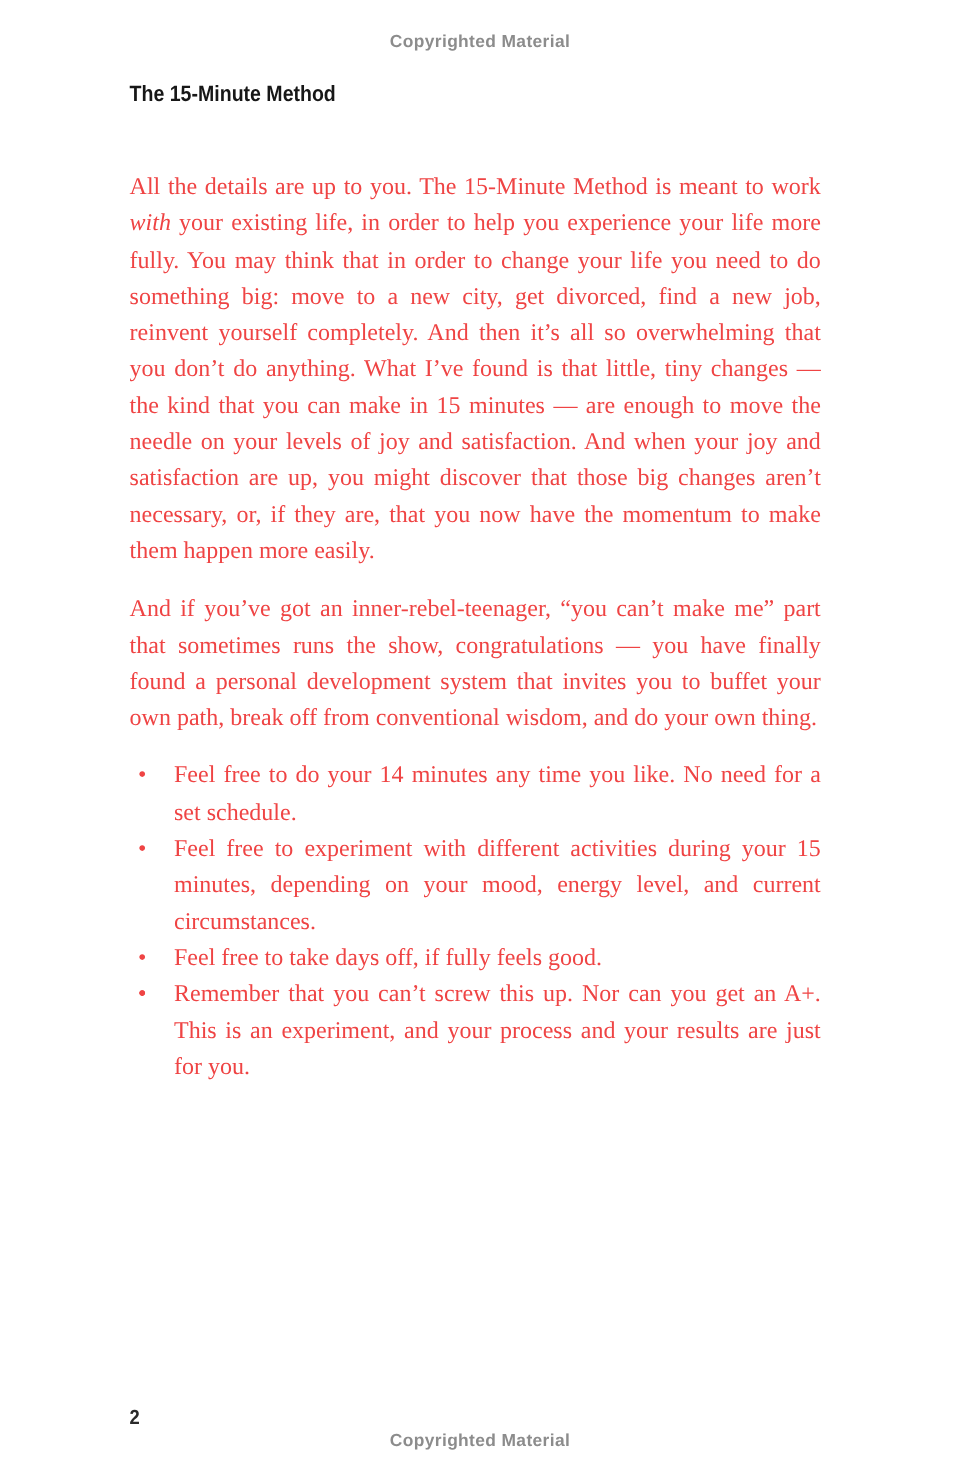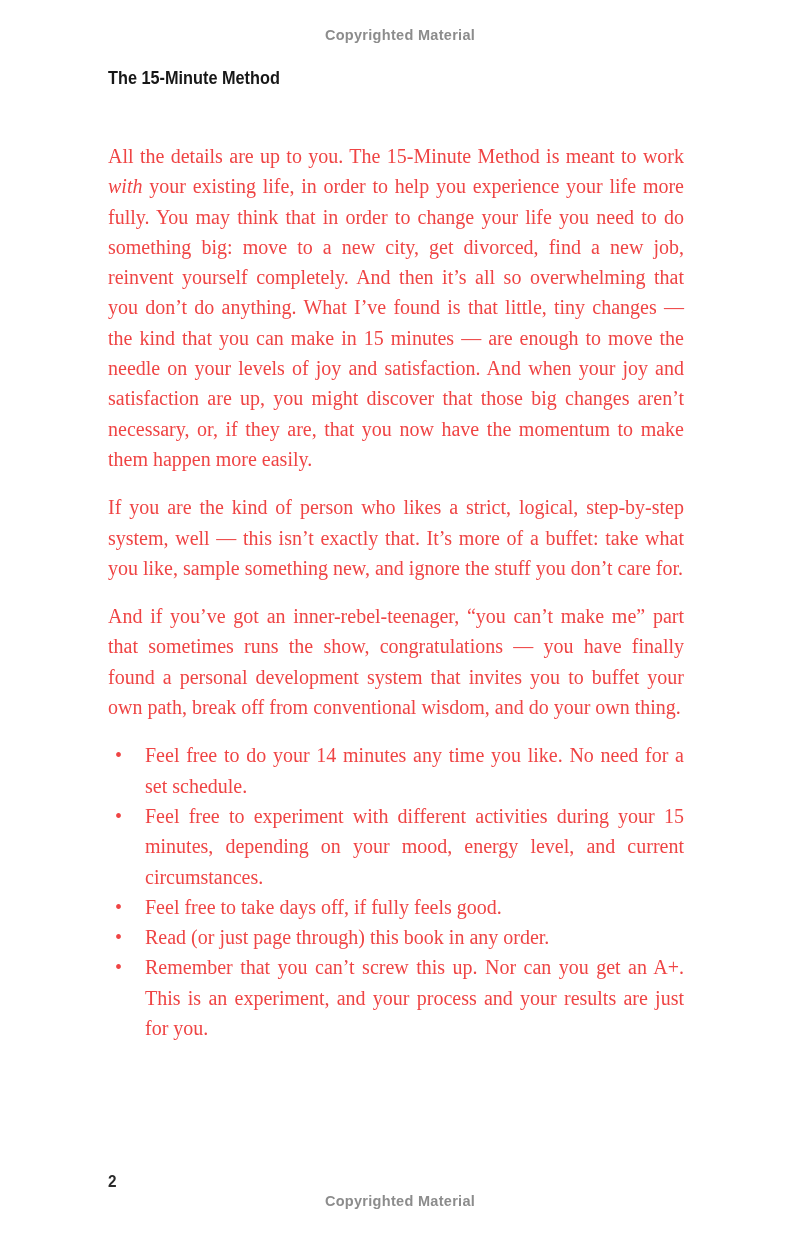--- a/index.html
+++ b/index.html
@@ -93,40 +93,38 @@
 <div class="page">
 
   <div class="notice notice-top">Copyrighted Material</div>
 
   <div class="running-header">The 15-Minute Method</div>
 
   <div class="body-text">
 
     <p><span>All the details are up to you. The 15-Minute Method is meant to work </span><span class="italic">with</span><span> your existing life, in order to help you experience your life more fully. You may think that in order to change your life you need to do something big: move to a new city, get divorced, find a new job, reinvent yourself completely. And then it’s all so overwhelming that you don’t do anything. What I’ve found is that little, tiny changes — the kind that you can make in 15 minutes — are enough to move the needle on your levels of joy and satisfaction. And when your joy and satisfaction are up, you might discover that those big changes aren’t necessary, or, if they are, that you now have the momentum to make them happen more easily.</span></p>
 
-    <p>If you are the kind of person who likes a strict, logical, step-by-step system, well — this isn’t exactly that. It’s more of a buffet: take what you like, sample something new, and ignore the stuff you don’t care for.</p>
 
     <p>And if you’ve got an inner-rebel-teenager, “you can’t make me” part that sometimes runs the show, congratulations — you have finally found a personal development system that invites you to buffet your own path, break off from conventional wisdom, and do your own thing.</p>
 
     <ul class="bullet-list">
       <li>
         <span class="bullet-glyph">•</span>
         <span>Feel free to do your 14 minutes any time you like. No need for a set schedule.</span>
       </li>
       <li>
         <span class="bullet-glyph">•</span>
         <span>Feel free to experiment with different activities during your 15 minutes, depending on your mood, energy level, and current circumstances.</span>
       </li>
       <li>
         <span class="bullet-glyph">•</span>
         <span>Feel free to take days off, if fully feels good.</span>
       </li>
       <li>
         <span class="bullet-glyph">•</span>
-        <span>Read (or just page through) this book in any order.</span>
       </li>
       <li>
         <span class="bullet-glyph">•</span>
         <span>Remember that you can’t screw this up. Nor can you get an A+. This is an experiment, and your process and your results are just for you.</span>
       </li>
     </ul>
 
   </div>
 
   <div class="folio">2</div>

